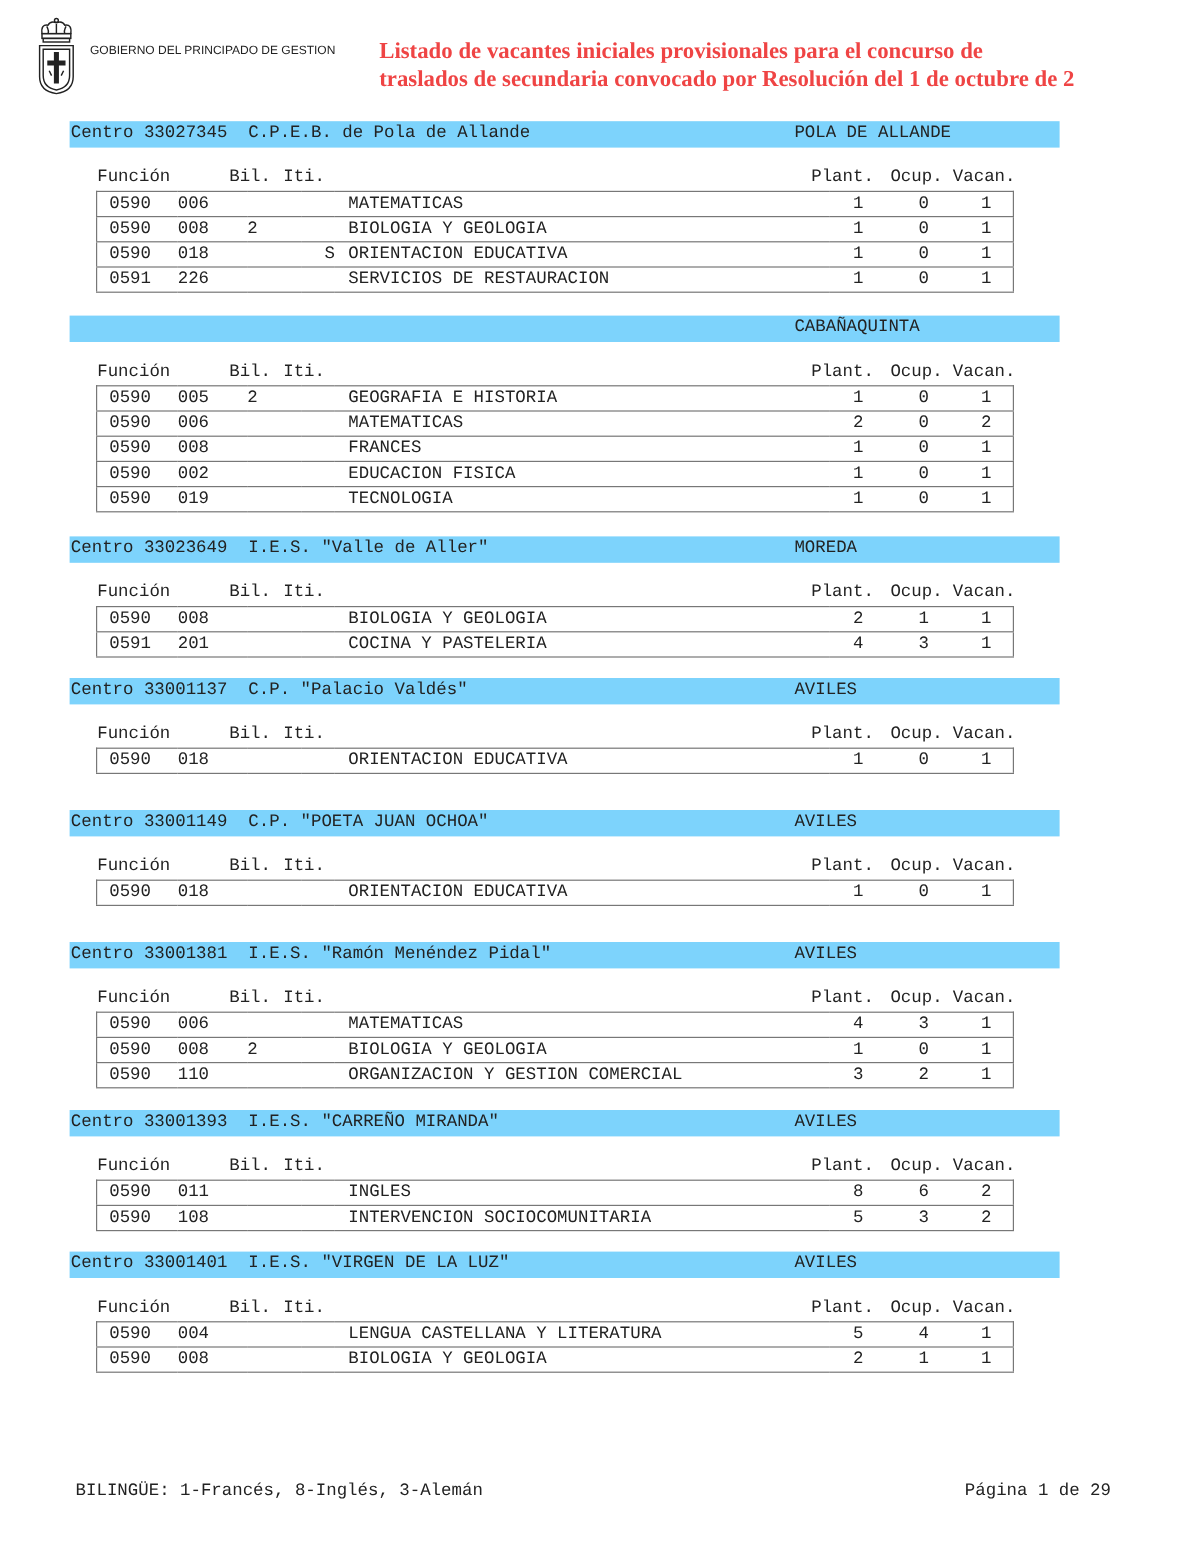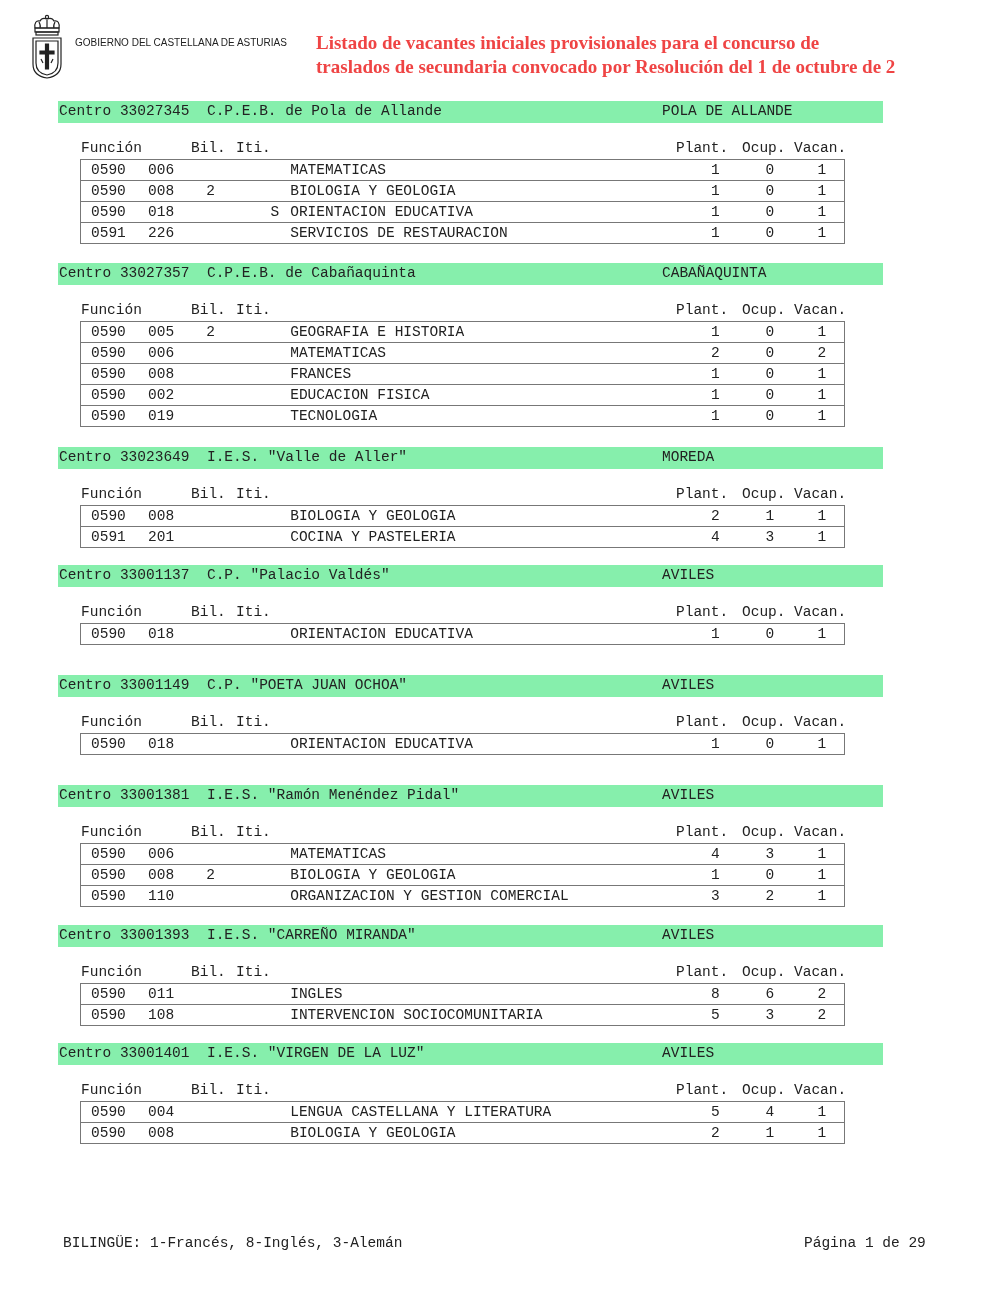--- a/index.html
+++ b/index.html
@@ -1,21 +1,21 @@
 <!DOCTYPE html>
 <html><head>
 <meta charset="utf-8">
 <style>
   html, body { margin: 0; padding: 0; background: #ffffff; }
   body { width: 1000px; height: 1294px; position: relative; overflow: hidden; font-family: "Liberation Mono", "DejaVu Sans Mono", monospace; color: #222; }
   .logo { position: absolute; left: 30px; top: 14px; width: 34px; height: 66px; }
   .gov { position: absolute; left: 75px; top: 37px; font-family: "Liberation Sans", sans-serif; font-size: 10px; color: #222; letter-spacing: 0; }
   .title { position: absolute; left: 316px; top: 31px; font-family: "Liberation Serif", serif; font-weight: bold; font-size: 19px; line-height: 24px; color: #ef4444; white-space: nowrap; width: 684px; overflow: hidden; }
   .sec { position: absolute; left: 58px; width: 825px; }
-  .center-bar { height: 22px; background: #86efac; font-size: 14.5px; line-height: 18px; position: relative; white-space: pre; }
+  .center-bar { height: 22px; background: #7dd3fc; font-size: 14.5px; line-height: 18px; position: relative; white-space: pre; }
   .center-bar .ctext { position: absolute; left: 1px; top: 1px; }
   .center-bar .loc { position: absolute; left: 604px; top: 1px; }
   .hdr { position: relative; height: 22px; margin-top: 14px; font-size: 14.5px; line-height: 22px; white-space: pre; }
   .hdr span { position: absolute; top: 0; }
   table.rows { border-collapse: collapse; margin-left: 22px; width: 765px; table-layout: fixed; padding-left: 12px; }
   table.rows td { height: 20px; padding: 0; font-size: 14.5px; line-height: 20px; white-space: pre; border-bottom: 1px solid #777; }
   table.rows { border: 1px solid #777; }
   .c-cuerpo { width: 57px; padding-left: 10px !important; }
   .c-esp { width: 58px; margin-top: 24px; }
   .c-bil { width: 45px; }
@@ -36,21 +36,21 @@
     <path d="M5 14 Q4 6 10 7 Q12 3 17 5 Q22 3 24 7 Q30 6 29 14 Z"></path>
     <path d="M9 8 Q11 12 10 14 M17 6 V14 M25 8 Q23 12 24 14"></path>
     <rect x="5" y="14" width="24" height="4"></rect>
     <rect x="6" y="18" width="22" height="3"></rect>
     <path d="M3 24 H31 V50 Q31 62 17 64 Q3 62 3 50 Z"></path>
     <path d="M6 27 H28 V49 Q28 59 17 61 Q6 59 6 49 Z"></path>
     <path d="M15.5 30 H18.5 V37 H24 V40 H18.5 V55 H15.5 V40 H10 V37 H15.5 Z" fill="#222"></path>
     <path d="M11 45 L13 49 M23 45 L21 49"></path>
   </g>
 </svg>
-<div class="gov">GOBIERNO DEL CASTELLANA DE ASTURIAS</div>
+<div class="gov">GOBIERNO DEL PRINCIPADO DE GESTION</div>
 <div class="title">
   <div>Listado de vacantes iniciales provisionales para el concurso de</div>
   <div>traslados de secundaria convocado por Resolución del 1 de octubre de 2</div>
 </div>
 
 <div id="sections">
     <div class="sec" style="top: 101px;">
       <div class="center-bar"><span class="ctext">Centro 33027345  C.P.E.B. de Pola de Allande</span><span class="loc">POLA DE ALLANDE</span></div>
       <div class="hdr"><span style="left:23px">Función</span><span style="left:133px">Bil.</span><span style="left:178px">Iti.</span><span style="left:618px">Plant.</span><span style="left:684px">Ocup.</span><span style="left:736px">Vacan.</span></div>
       <table class="rows">
@@ -92,21 +92,21 @@
             <td class="c-iti"></td>
             <td class="c-name">SERVICIOS DE RESTAURACION</td>
             <td class="c-plant">1</td>
             <td class="c-ocup">0</td>
             <td class="c-vac">1</td>
           </tr>
         </tbody>
       </table>
     </div>
     <div class="sec" style="top: 263px;">
-      <div class="center-bar"><span class="ctext">Centro 33027357  C.P.E.B. de Cabañaquinta</span><span class="loc">CABAÑAQUINTA</span></div>
+      <div class="center-bar"><span class="loc">CABAÑAQUINTA</span></div>
       <div class="hdr"><span style="left:23px">Función</span><span style="left:133px">Bil.</span><span style="left:178px">Iti.</span><span style="left:618px">Plant.</span><span style="left:684px">Ocup.</span><span style="left:736px">Vacan.</span></div>
       <table class="rows">
         <tbody>
           <tr>
             <td class="c-cuerpo">0590</td>
             <td class="c-esp">005</td>
             <td class="c-bil">2</td>
             <td class="c-iti"></td>
             <td class="c-name">GEOGRAFIA E HISTORIA</td>
             <td class="c-plant">1</td>

